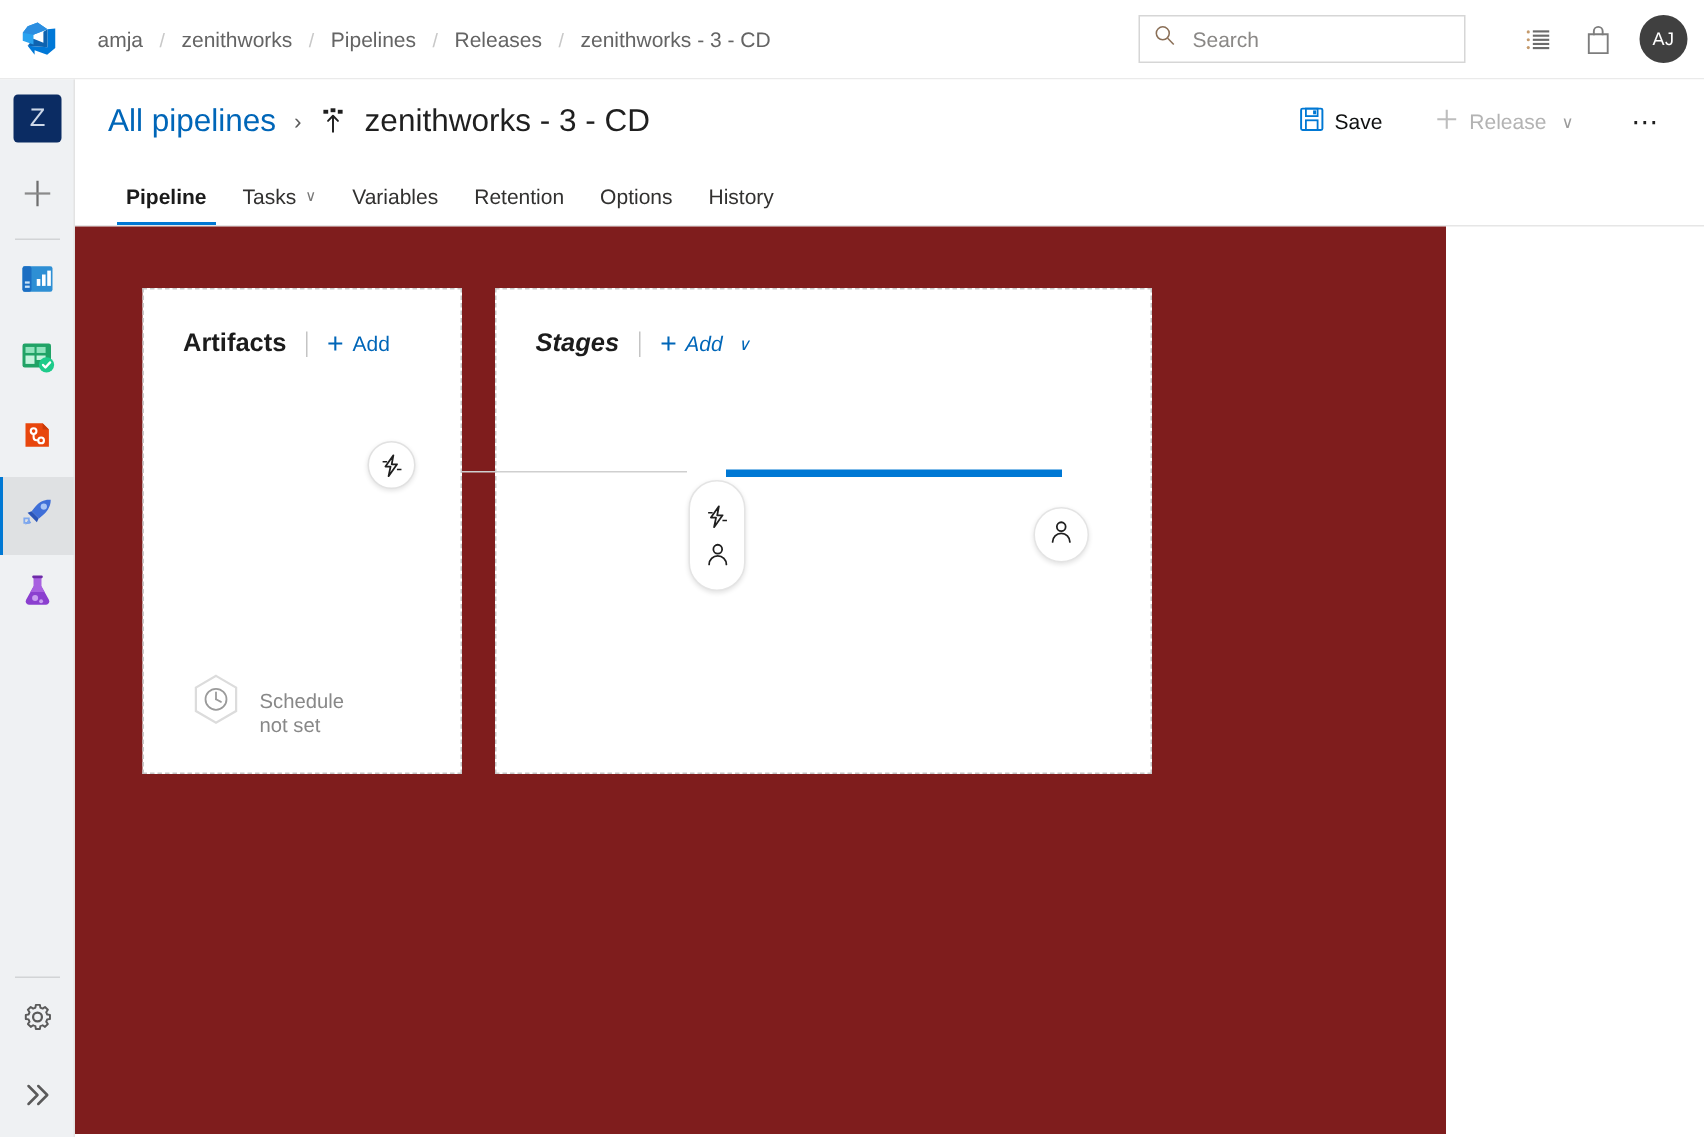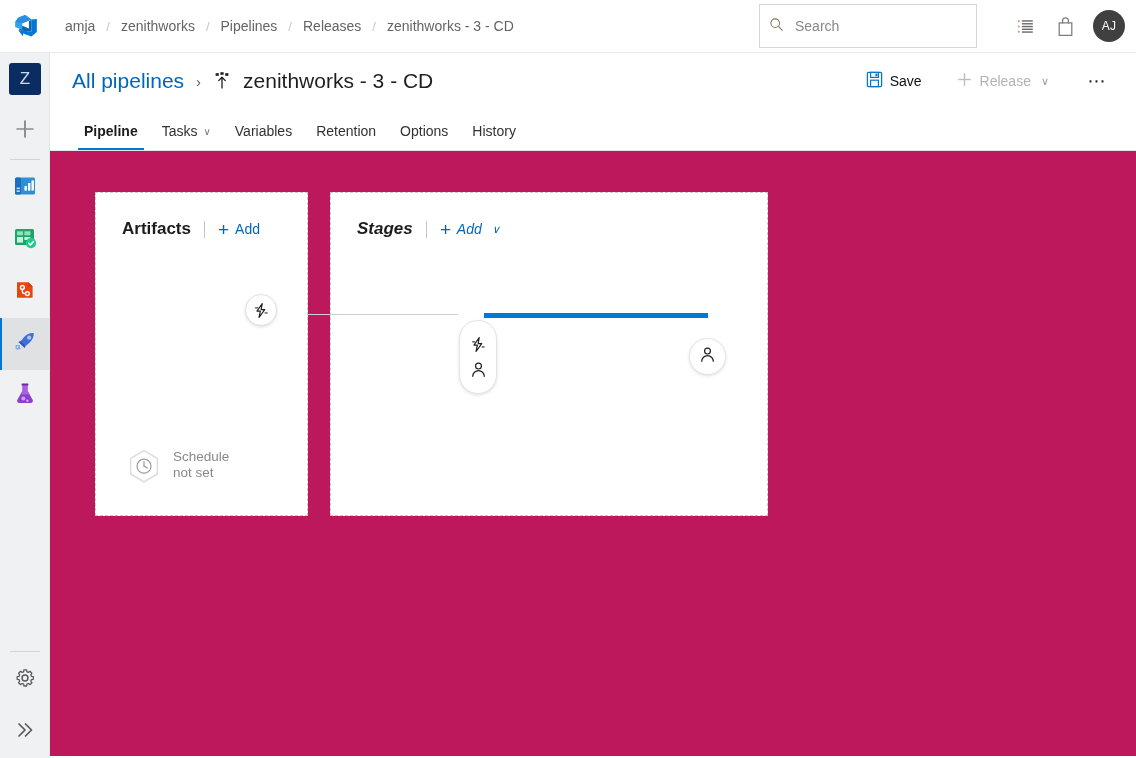--- a/index.html
+++ b/index.html
@@ -46,21 +46,21 @@
     font-size: 13px;
   }
   .header-right {
     margin-left: auto;
     display: flex;
     align-items: center;
     padding-right: 11px;
     gap: 0;
   }
   .search-box {
-    width: 218px; height: 44px;
+    width: 218px; height: 32px;
     border: 1px solid #d6d6d6;
     background: #fff;
     display: flex;
     align-items: center;
     padding: 0 9px;
     gap: 9px;
     margin-right: 28px;
   }
   .search-box input {
     border: none; outline: none;
@@ -181,21 +181,21 @@
   .tab.active { font-weight: bold; color: #1b1b1b; align-items: flex-end; }
   .tab.active::after {
     content: "";
     position: absolute;
     left: 6px; right: 6px; bottom: 0;
     height: 2px; background: #0078d4;
   }
   .tab .tchev { font-size: 10px; color: #777; }
 
   
-  #canvas { position: relative; width: 1086px; height: 605px; background: #be185d; }
+  #canvas { position: relative; width: 914px; height: 605px; background: #7f1d1d; }
 
   .panel {
     position: absolute;
     border: 1px dashed #c8c8c8;
     background: #fff;
   }
   #artifacts-panel { left: 45px; top: 41px; width: 213px; height: 324px; }
   #stages-panel    { left: 280px; top: 41px; width: 438px; height: 324px; font-style: italic; }
 
   .panel-head {
@@ -241,21 +241,21 @@
     border: 1px solid #e1e1e1;
     box-shadow: 0 1.2px 3.2px rgba(0,0,0,.12);
     display:flex; align-items:center; justify-content:center;
     cursor: pointer;
     z-index: 4;
   }
 
   .schedule-row {
     position: absolute;
     left: 31px; top: 256px;
-    display: flex; align-items: flex-start; gap: 12px;
+    display: flex; align-items: flex-end; gap: 12px;
     cursor: pointer;
   }
   .schedule-text {
     font-size: 13.5px; color: #888888; line-height: 16px;
   }
 
   
   .stage-card {
     position: absolute;
     left: 153px; top: 125px;

